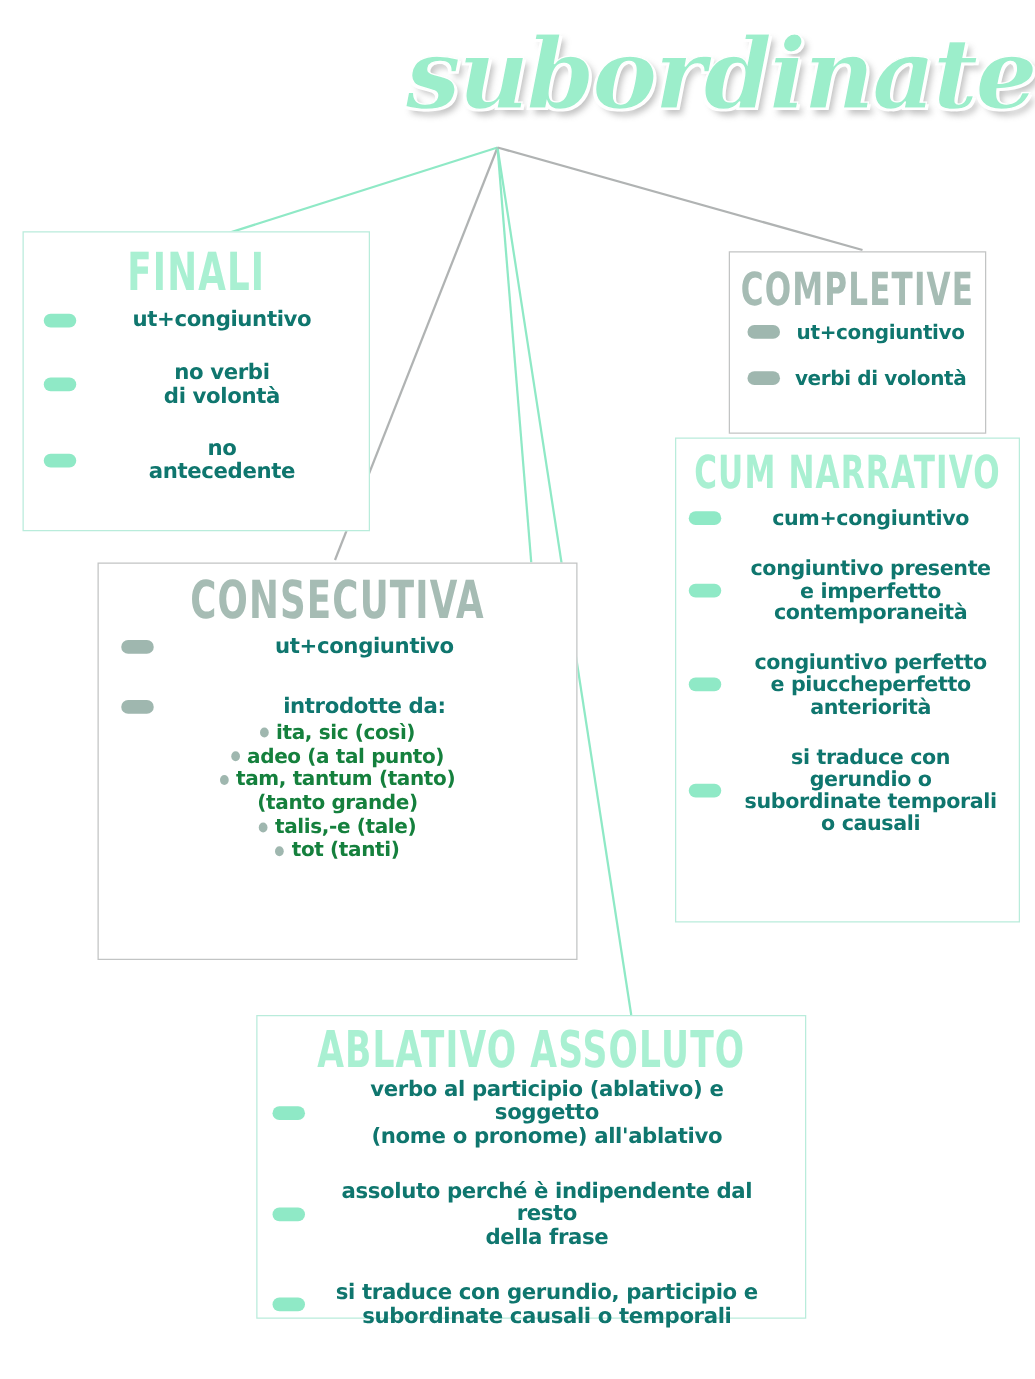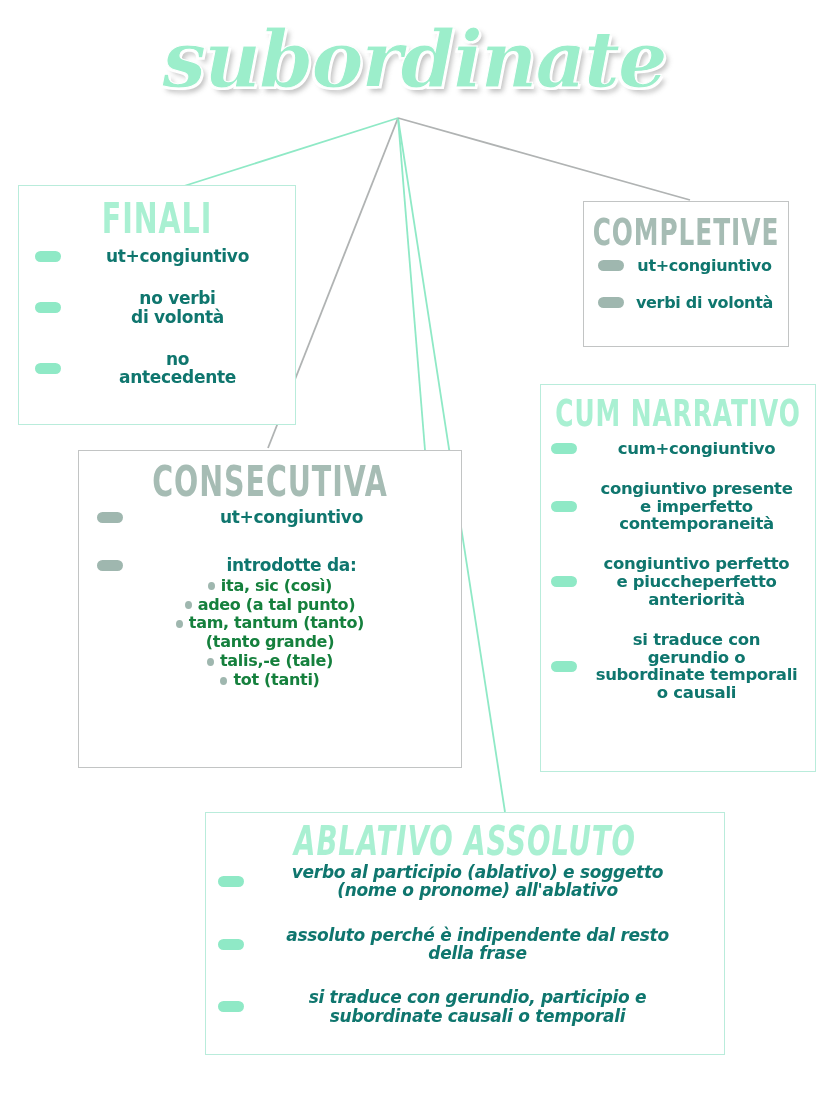--- a/index.html
+++ b/index.html
@@ -18,21 +18,21 @@
     background: #ffffff;
     overflow: hidden;
   }
 
   
   .map-title {
     position: absolute;
     left: 0;
     top: 14px;
     width: 828px;
-    text-align: center;
+    text-align: right;
     font-family: "DejaVu Serif", serif;
     font-style: italic;
     font-weight: bold;
     font-size: 78px;
     letter-spacing: -2px;
     color: #9ceecb;
     text-shadow:
        2px 2px 0 #ffffff,
       -2px 2px 0 #ffffff,
        4px 5px 5px rgba(120,120,120,0.45);
@@ -134,33 +134,33 @@
   #node-finali      { left: 18px;  top: 185px;  width: 278px; height: 240px; }
   #node-finali .node-title { font-size: 31px; margin-top: 12px; }
   #node-finali .items { margin-top: 18px; padding: 0 10px 0 16px; }
   #node-finali .item  { font-size: 17px; margin-bottom: 24px; }
 
   #node-completive  { left: 583px; top: 201px;  width: 206px; height: 146px; }
   #node-completive .node-title { font-size: 27px; margin-top: 12px; }
   #node-completive .items { margin-top: 16px; padding: 0 12px 0 14px; }
   #node-completive .item  { font-size: 16px; margin-bottom: 20px; }
 
-  #node-cum         { left: 540px; top: 384px;  width: 276px; height: 388px; }
+  #node-cum         { left: 540px; top: 350px;  width: 276px; height: 388px; }
   #node-cum .node-title { font-size: 27px; margin-top: 10px; }
   #node-cum .items { margin-top: 18px; padding: 0 8px 0 10px; }
   #node-cum .item  { font-size: 16.5px; margin-bottom: 22px; align-items: center; }
 
   #node-consecutiva { left: 78px;  top: 450px;  width: 384px; height: 318px; }
   #node-consecutiva .node-title { font-size: 31px; margin-top: 10px; }
   #node-consecutiva .items { margin-top: 16px; padding: 0 10px 0 18px; }
   #node-consecutiva .item  { font-size: 17px; }
   #node-consecutiva .item.first { margin-bottom: 30px; }
   #node-consecutiva .sublist { margin-top: 2px; }
 
-  #node-ablativo    { left: 205px; top: 812px;  width: 520px; height: 243px; font-style: italic; }
+  #node-ablativo    { left: 205px; top: 812px;  width: 440px; height: 243px; }
   #node-ablativo .node-title { font-size: 30px; margin-top: 8px; }
   #node-ablativo .items { margin-top: 12px; padding: 0 22px 0 12px; }
   #node-ablativo .item  { font-size: 17px; margin-bottom: 26px; }
 </style>
 </head>
 <body>
 
 <div id="page">
 
   <div class="map-title">subordinate</div>

